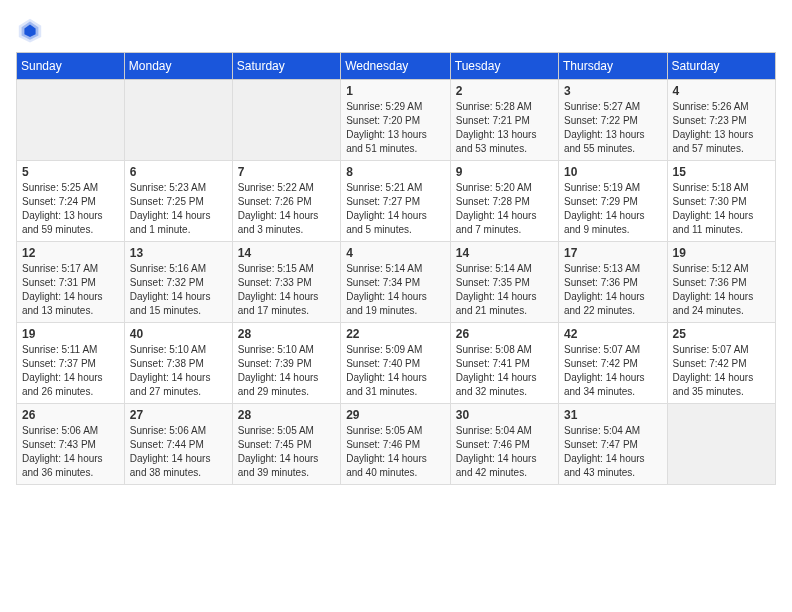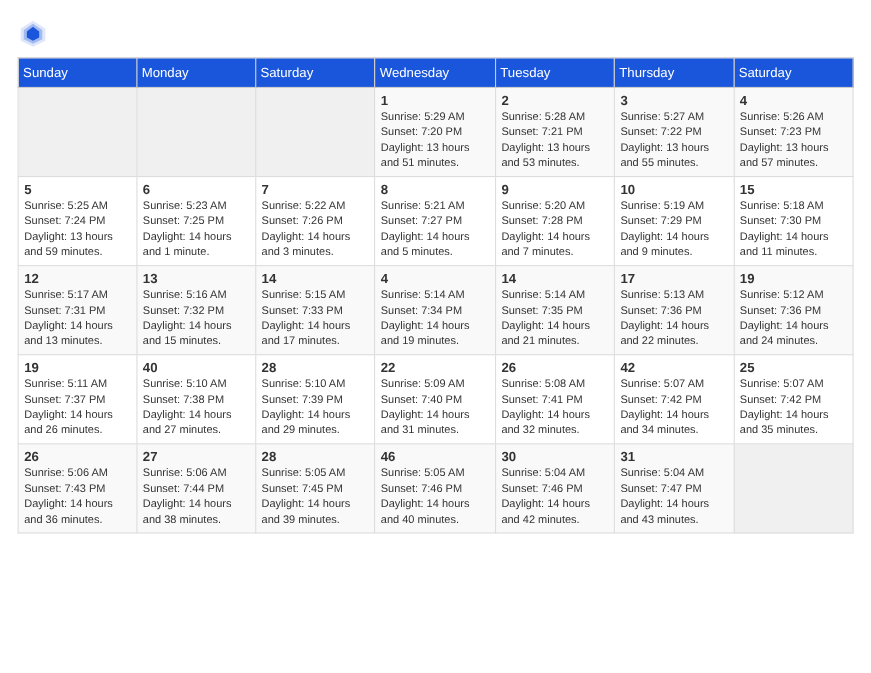--- a/index.html
+++ b/index.html
@@ -242,21 +242,21 @@
         </td>
         <td>
           <span class="day-number">27</span>
           <div class="day-info">Sunrise: 5:06 AM<br>Sunset: 7:44 PM<br>Daylight: 14 hours and 38 minutes.</div>
         </td>
         <td>
           <span class="day-number">28</span>
           <div class="day-info">Sunrise: 5:05 AM<br>Sunset: 7:45 PM<br>Daylight: 14 hours and 39 minutes.</div>
         </td>
         <td>
-          <span class="day-number">46</span>
+          <span class="day-number">29</span>
           <div class="day-info">Sunrise: 5:05 AM<br>Sunset: 7:46 PM<br>Daylight: 14 hours and 40 minutes.</div>
         </td>
         <td>
           <span class="day-number">30</span>
           <div class="day-info">Sunrise: 5:04 AM<br>Sunset: 7:46 PM<br>Daylight: 14 hours and 42 minutes.</div>
         </td>
         <td>
           <span class="day-number">31</span>
           <div class="day-info">Sunrise: 5:04 AM<br>Sunset: 7:47 PM<br>Daylight: 14 hours and 43 minutes.</div>
         </td>

